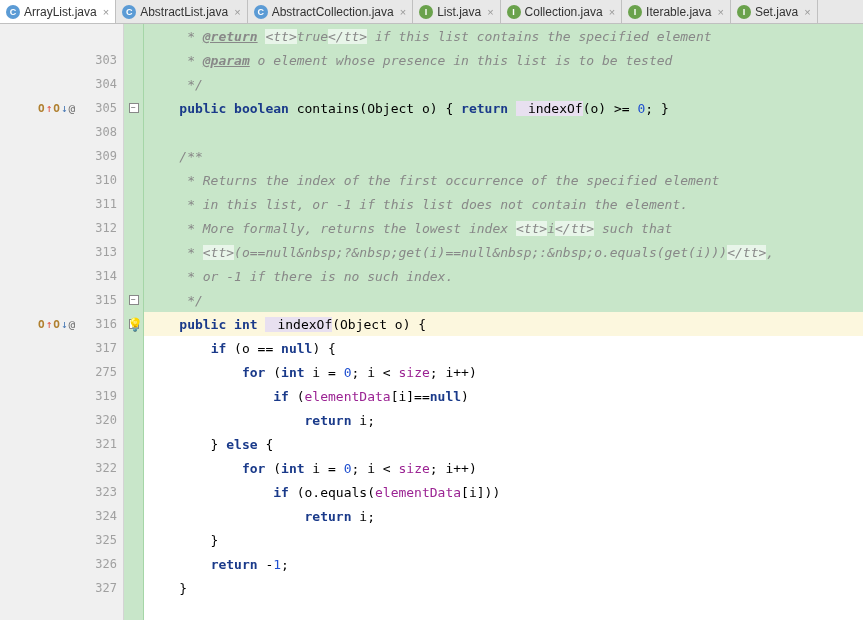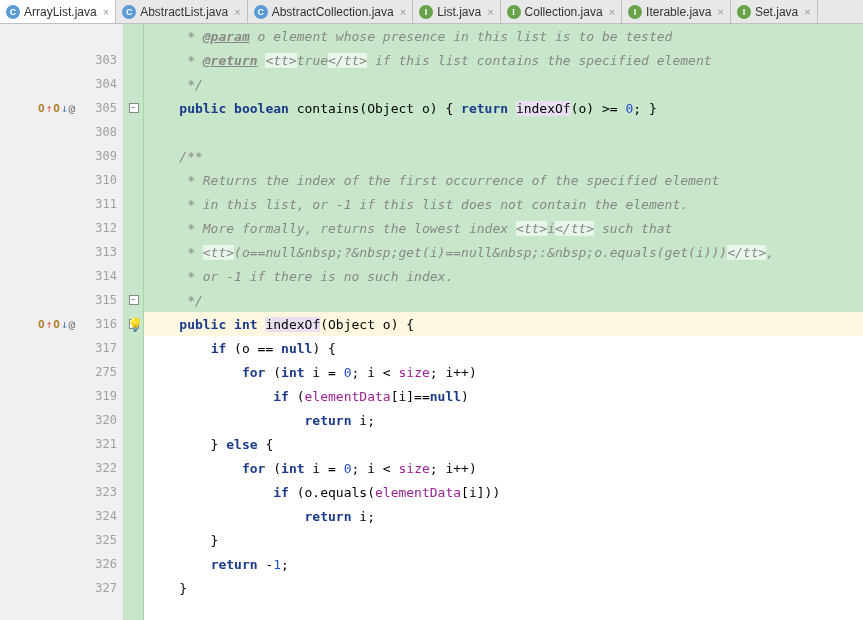--- a/index.html
+++ b/index.html
@@ -24,21 +24,21 @@
 .fold-btn { width:10px; height:10px; border:1px solid #888; background:#fff; font-size:8px; line-height:8px; text-align:center; color:#666; }
 .code { flex:1; position:relative; }
 .line { height:24px; display:flex; align-items:center; white-space:pre; padding-left:4px; }
 .bg-green { background:#c8e6c9; }
 .bg-hl { background:#fcf7de; }
 .c-kw { color:#1a3a8a; font-weight:bold; }
 .c-cmt { color:#888; font-style:italic; }
 .c-doc { color:#888; font-style:italic; font-weight:bold; text-decoration:underline; }
 .c-tag { background:#e8f5e9; color:#888; font-style:italic; }
 .c-num { color:#2050d0; }
-.c-call { background:#e8e0f0; }
+.c-call { background:#e8e0f0;padding-left:12px; }
 .c-this { color:#9b2393; }
 </style>
 </head>
 <body>
 
 <div class="tabs" id="tabs">
     <div class="tab active">
       <span class="tab-icon-c">C</span>
       <span>ArrayList.java</span>
       <span class="tab-close">×</span>
@@ -189,22 +189,22 @@
       <div class="fold-row"></div>
       <div class="fold-row"></div>
       <div class="fold-row"></div>
       <div class="fold-row"></div>
       <div class="fold-row"></div>
       <div class="fold-row"></div>
       <div class="fold-row"></div>
       <div class="fold-row"></div>
     </div>
   <div class="code" id="code">
+      <div class="line bg-green" style="position: relative;"><span>     <span class="c-cmt">* </span><span class="c-doc">@return</span><span class="c-cmt"> </span><span class="c-tag">&lt;tt&gt;</span><span class="c-cmt">true</span><span class="c-tag">&lt;/tt&gt;</span><span class="c-cmt"> if this list contains the specified element</span></span></div>
       <div class="line bg-green" style="position: relative;"><span>     <span class="c-cmt">* </span><span class="c-doc">@param</span><span class="c-cmt"> o element whose presence in this list is to be tested</span></span></div>
-      <div class="line bg-green" style="position: relative;"><span>     <span class="c-cmt">* </span><span class="c-doc">@return</span><span class="c-cmt"> </span><span class="c-tag">&lt;tt&gt;</span><span class="c-cmt">true</span><span class="c-tag">&lt;/tt&gt;</span><span class="c-cmt"> if this list contains the specified element</span></span></div>
       <div class="line bg-green" style="position: relative;"><span>     <span class="c-cmt">*/</span></span></div>
       <div class="line bg-green" style="position: relative;"><span>    <span class="c-kw">public boolean</span> contains(Object o) { <span class="c-kw">return</span> <span class="c-call">indexOf</span>(o) &gt;= <span class="c-num">0</span>; }</span></div>
       <div class="line bg-green" style="position: relative;"><span></span></div>
       <div class="line bg-green" style="position: relative;"><span>    <span class="c-cmt">/**</span></span></div>
       <div class="line bg-green" style="position: relative;"><span>     <span class="c-cmt">* Returns the index of the first occurrence of the specified element</span></span></div>
       <div class="line bg-green" style="position: relative;"><span>     <span class="c-cmt">* in this list, or -1 if this list does not contain the element.</span></span></div>
       <div class="line bg-green" style="position: relative;"><span>     <span class="c-cmt">* More formally, returns the lowest index </span><span class="c-tag">&lt;tt&gt;</span><span class="c-cmt">i</span><span class="c-tag">&lt;/tt&gt;</span><span class="c-cmt"> such that</span></span></div>
       <div class="line bg-green" style="position: relative;"><span>     <span class="c-cmt">* </span><span class="c-tag">&lt;tt&gt;</span><span class="c-cmt">(o==null&amp;nbsp;?&amp;nbsp;get(i)==null&amp;nbsp;:&amp;nbsp;o.equals(get(i)))</span><span class="c-tag">&lt;/tt&gt;</span><span class="c-cmt">,</span></span></div>
       <div class="line bg-green" style="position: relative;"><span>     <span class="c-cmt">* or -1 if there is no such index.</span></span></div>
       <div class="line bg-green" style="position: relative;"><span>     <span class="c-cmt">*/</span></span></div>

